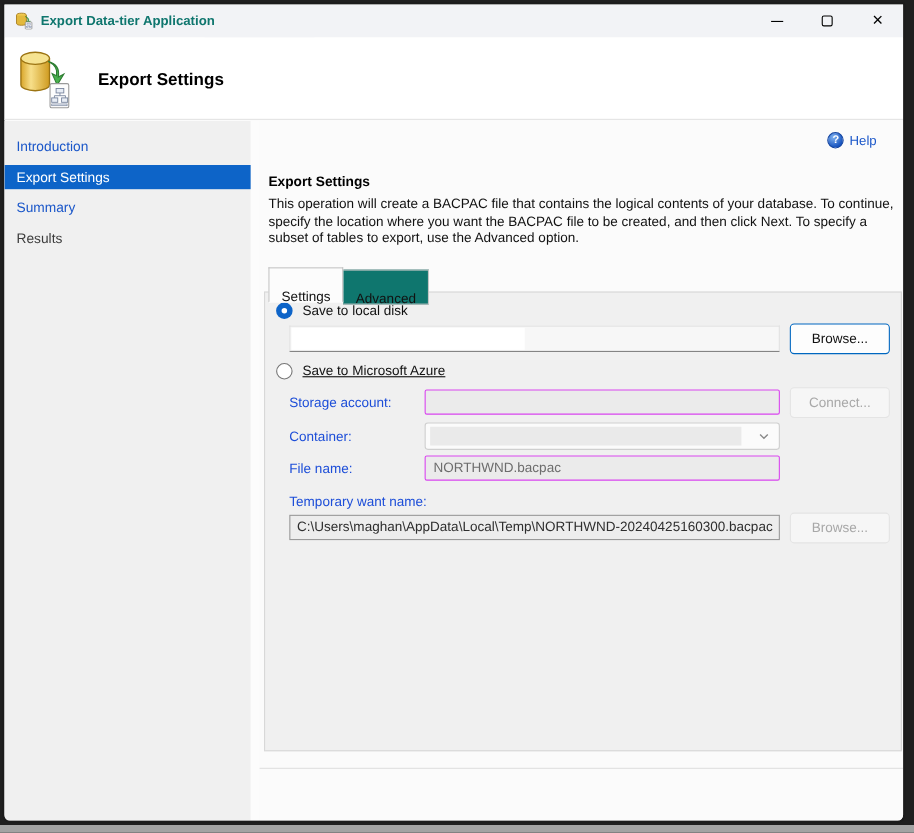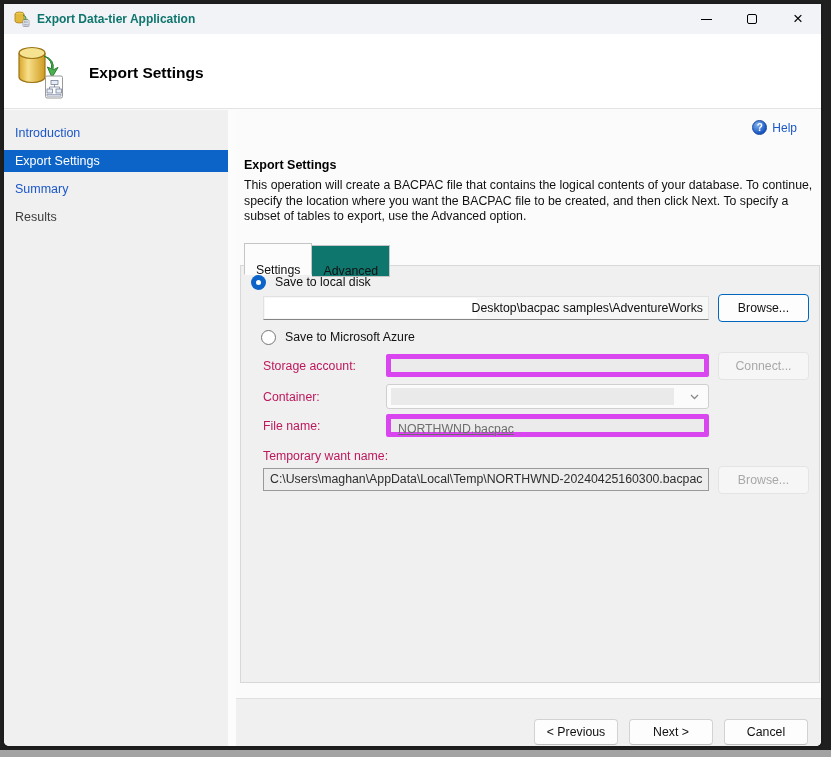--- a/index.html
+++ b/index.html
@@ -66,23 +66,23 @@
   .pathbox .white-seg { position:absolute; left:1px; top:1px; bottom:1px; width:212px; background:#ffffff; }
   .pathbox .path-text { position:absolute; right:5px; top:0; height:22px; line-height:22px; font-size:12.3px; color:#111; white-space:nowrap; }
 
   .btn { background:#fdfdfd; border:1px solid #d2d2d2; border-bottom-color:#bdbdbd; border-radius:4px;
          font-family:"Liberation Sans", sans-serif; font-size:12.3px; color:#111; text-align:center; cursor:pointer; }
   .btn.accent { border:1px solid #0067c0; }
   .btn.disabled { background:#f6f6f6; border:1px solid #e4e4e4; color:#a8a8a8; cursor:default; }
 
   .gb-btn { position:absolute; width:91px; height:28px; line-height:26px; }
 
-  .field-label { position:absolute; left:22px; font-size:12.3px; color:#be185d; }
-  .dis-input { position:absolute; left:145px; width:323px; height:23px; background:#ebebeb; border:5px solid #d946ef;
-               border-radius:2px; line-height:21px; padding:0 7px; color:#6d6d6d; font-size:12.3px;text-decoration:underline; }
+  .field-label { position:absolute; left:22px; font-size:12.3px; color:#1d4ed8; }
+  .dis-input { position:absolute; left:145px; width:323px; height:23px; background:#ebebeb; border:1px solid #d946ef;
+               border-radius:2px; line-height:21px; padding:0 7px; color:#6d6d6d; font-size:12.3px; }
   .combo { position:absolute; left:145px; width:323px; height:25px; background:#fbfbfb; border:1px solid #cfcfcf;
            border-radius:3px; }
   .combo .combo-fill { position:absolute; left:4px; top:3px; right:34px; bottom:3px; background:#eaeaea; }
   .combo .chev { position:absolute; right:9px; top:7px; width:9px; height:9px; }
   .chev svg { display:block; }
 
   .temp-input { position:absolute; left:22px; top:202px; width:446px; height:23px; background:#ededed;
                 border:1px solid #999999; line-height:21px; padding:0 6px; color:#2e2e2e; font-size:12.3px;
                 white-space:nowrap; overflow:hidden; }
 
@@ -178,25 +178,24 @@
 
       <div class="groupbox">
 
         <div class="radio-row" style="left:10px; top:9px;">
           <span class="radio on"></span>
           <span class="radio-label">Save to local disk</span>
         </div>
 
         <div class="pathbox">
           <div class="white-seg"></div>
-          <span class="path-text">Desktop\bacpac samples\AdventureWorks</span>
         </div>
         <button class="btn accent gb-btn" style="left:477px; top:28px;">Browse...</button>
 
-        <div class="radio-row" style="left:20px; top:64px;">
+        <div class="radio-row" style="left:10px; top:64px;text-decoration:underline;">
           <span class="radio off"></span>
           <span class="radio-label dim">Save to Microsoft Azure</span>
         </div>
 
         <div class="field-label" style="top:93px;">Storage account:</div>
         <div class="dis-input" style="top:88px;"></div>
         <button class="btn disabled gb-btn" style="left:477px; top:86px;">Connect...</button>
 
         <div class="field-label" style="top:124px;">Container:</div>
         <div class="combo" style="top:118px;">
@@ -211,23 +210,16 @@
         <div class="field-label" style="top:153px;">File name:</div>
         <div class="dis-input" style="top:148px;">NORTHWND.bacpac</div>
 
         <div class="field-label" style="top:183px;">Temporary want name:</div>
         <div class="temp-input">C:\Users\maghan\AppData\Local\Temp\NORTHWND-20240425160300.bacpac</div>
         <button class="btn disabled gb-btn" style="left:477px; top:200px;">Browse...</button>
 
       </div>
 
       <div class="footer-divider"></div>
-      <div class="footer">
-        <div class="footer-buttons">
-          <button class="btn">&lt; Previous</button>
-          <button class="btn">Next &gt;</button>
-          <button class="btn">Cancel</button>
-        </div>
-      </div>
 
     </div>
   </div>
 </div>
 
 </body></html>

